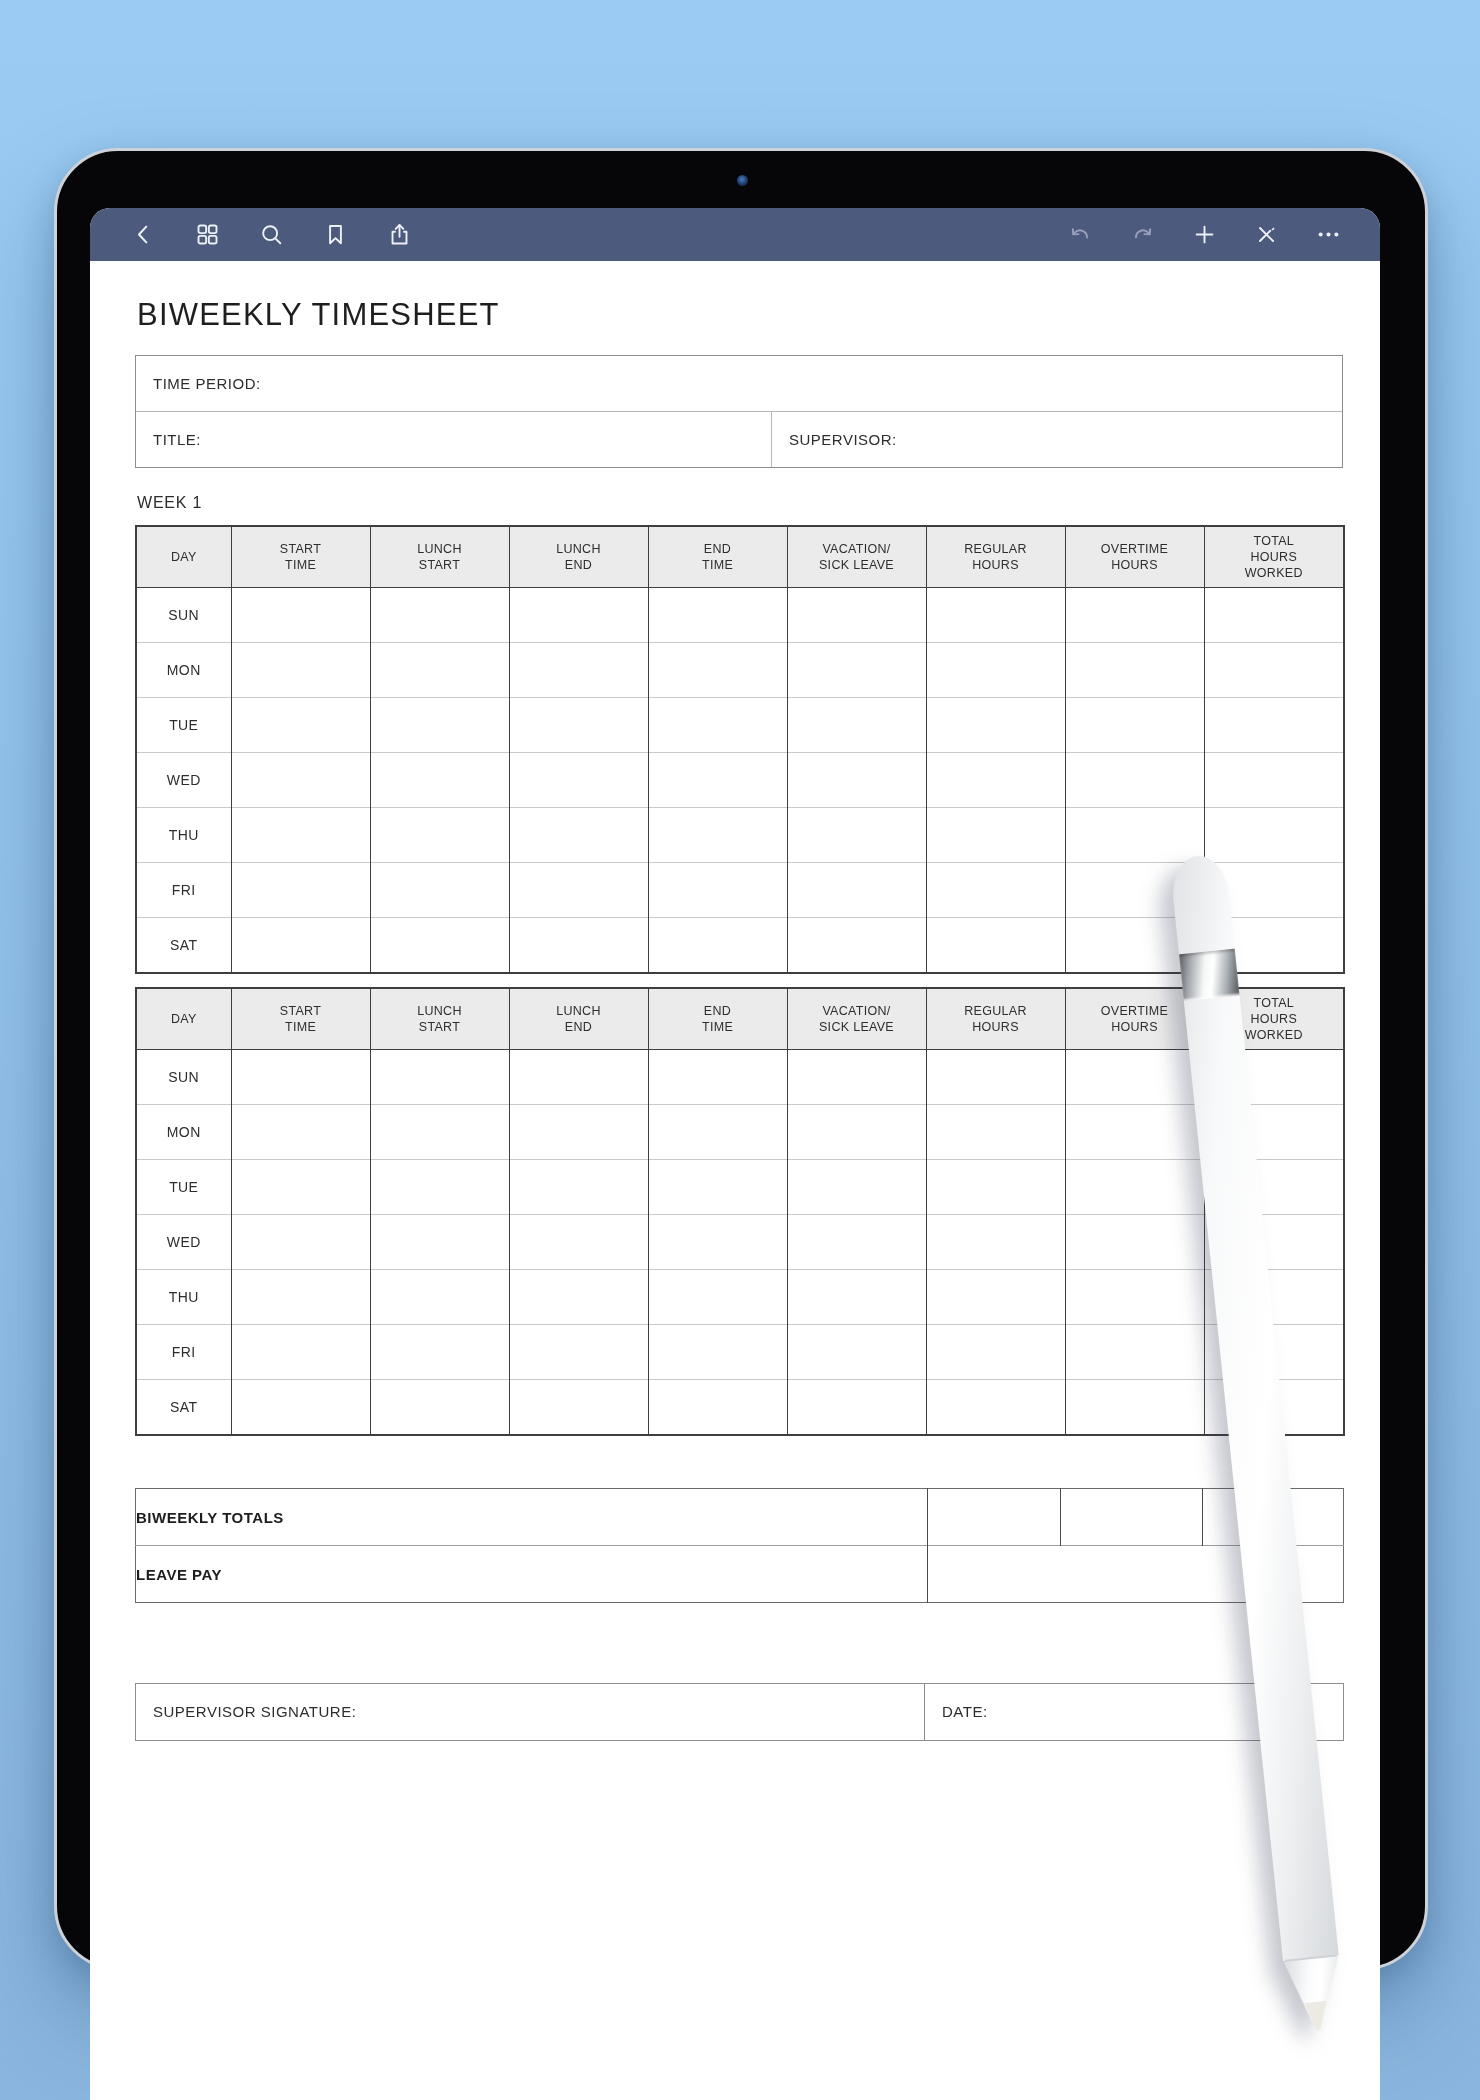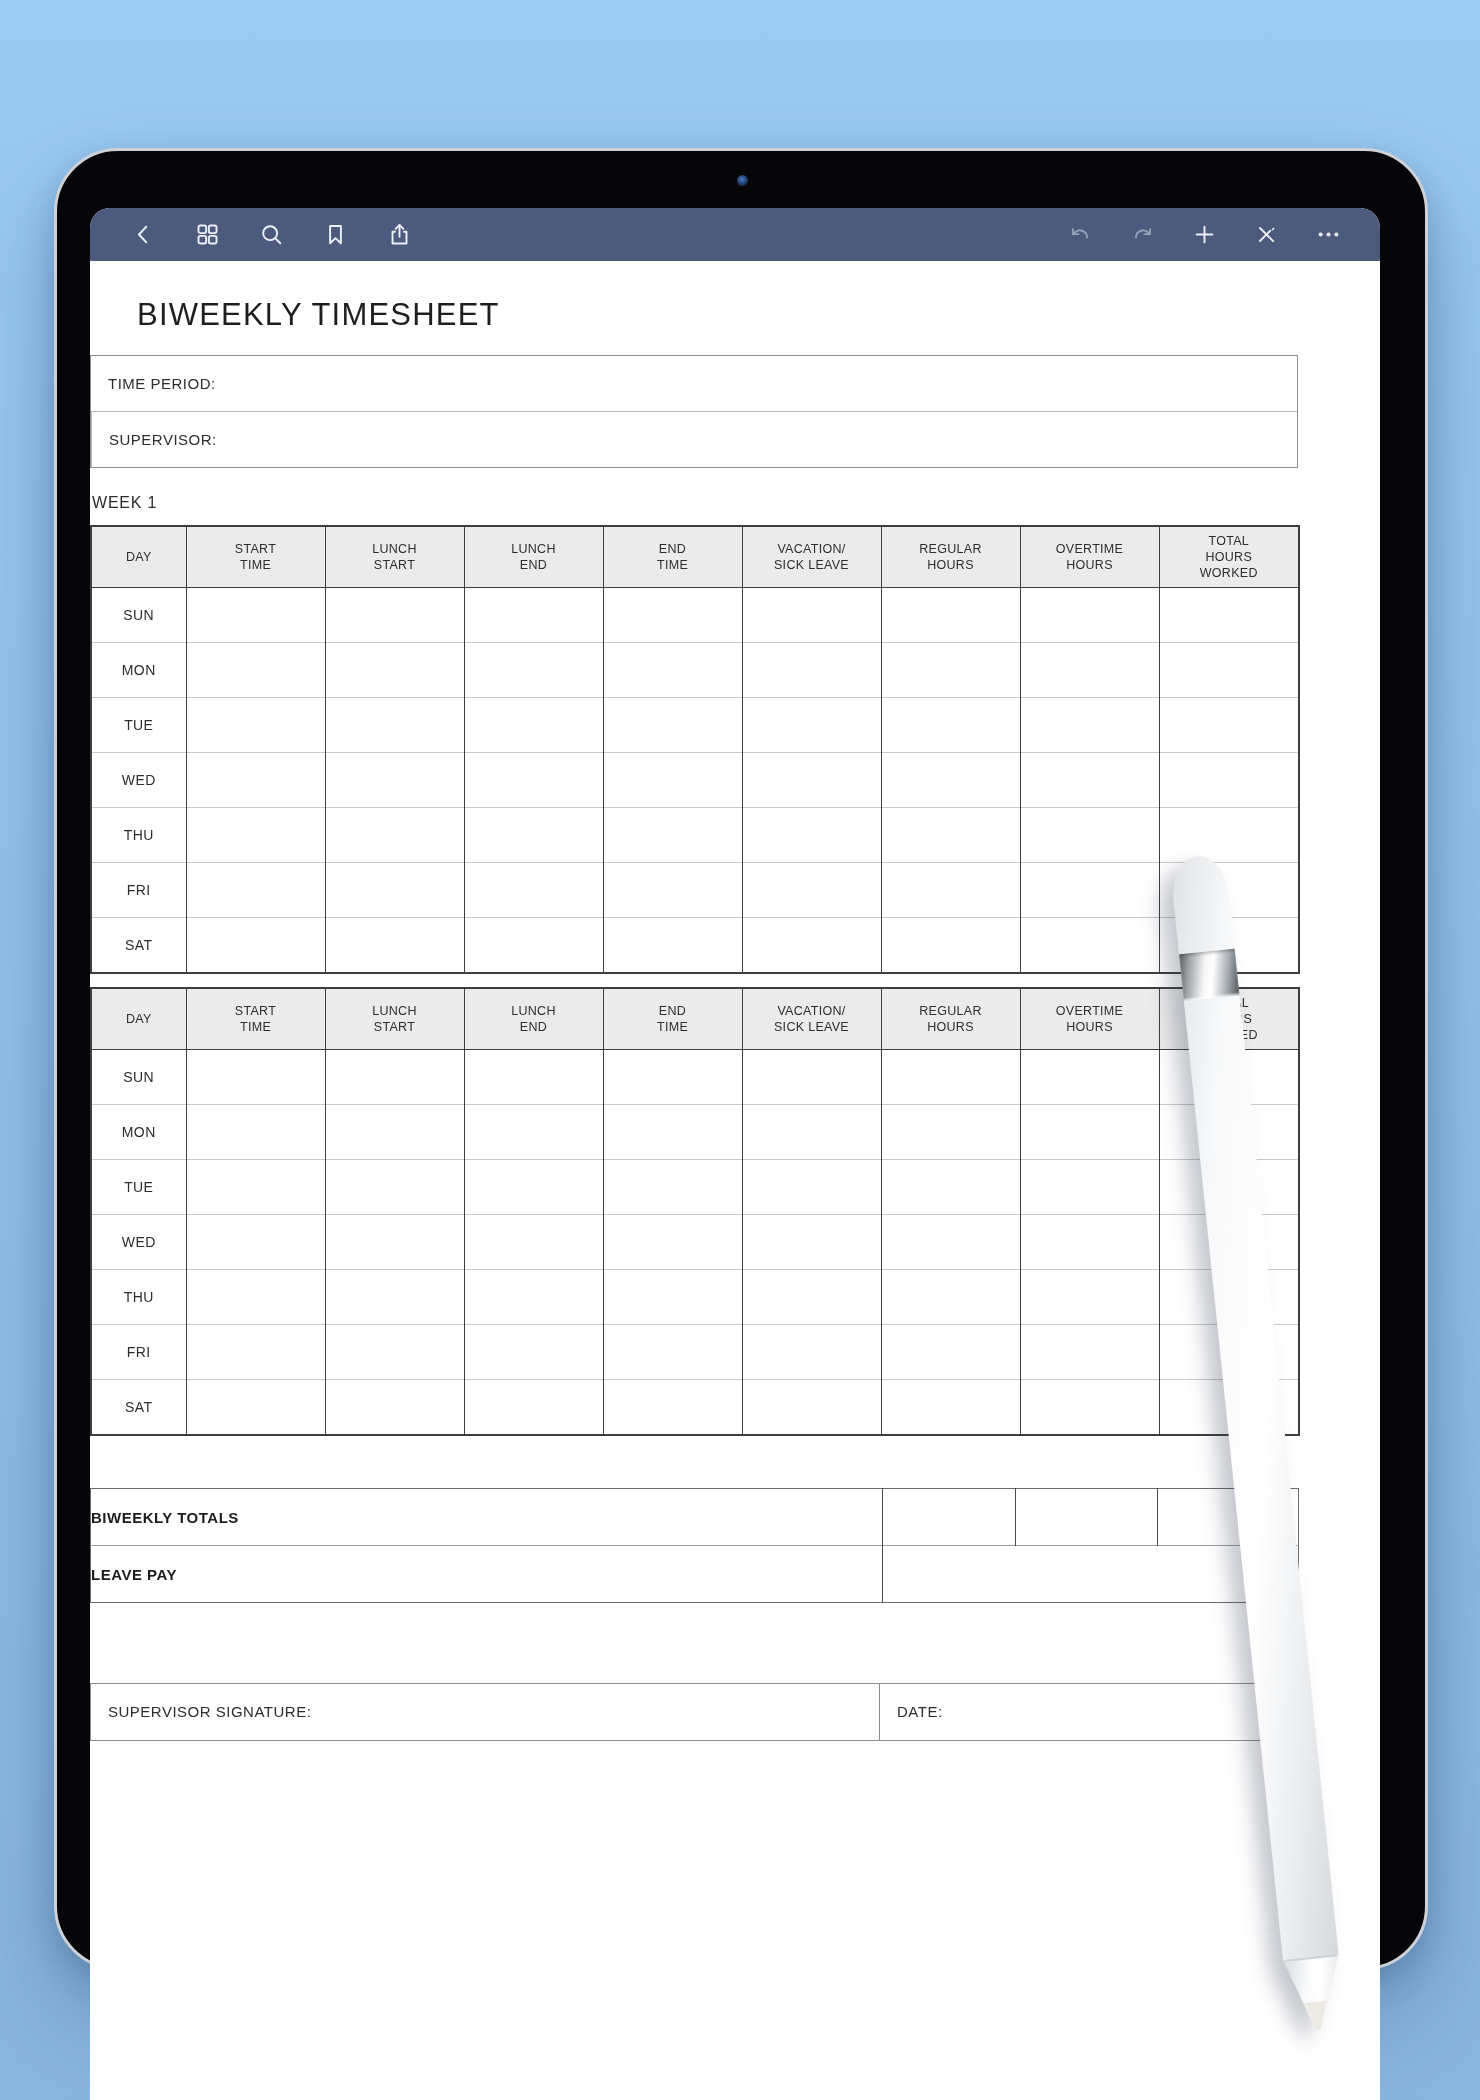--- a/index.html
+++ b/index.html
@@ -18,21 +18,21 @@
   .toolbar{position:absolute;left:0;top:0;width:100%;height:53px;background:#4b5a7d;
            display:flex;align-items:center;}
   .tb-left{display:flex;align-items:center;gap:37px;padding-left:40px;}
   .tb-right{margin-left:auto;display:flex;align-items:center;gap:35px;padding-right:38px;}
   .tb-btn{width:27px;height:27px;color:#edf0f6;display:flex;align-items:center;justify-content:center;}
   .tb-btn svg{width:100%;height:100%;}
   .tb-btn.dim{color:#97a0ba;}
   
   .page{position:absolute;left:0;top:53px;width:100%;height:1635px;background:#ffffff;color:#2b2b2b;}
   .page-title{margin:36px 0 0 47px;font-size:31px;font-weight:400;letter-spacing:1.2px;color:#1e1e1e;}
-  .content{width:1208px;}
+  .content{margin-left:45px;width:1208px;}
   
   .info-box{margin-top:22px;border:1px solid #8d8d8d;}
   .info-row{display:flex;height:55px;align-items:center;}
   .info-row + .info-row{border-top:1px solid #b7b7b7;}
   .info-cell{height:100%;display:flex;align-items:center;padding-left:17px;box-sizing:border-box;}
   .info-cell.split-l{width:635px;}
   .info-cell.split-r{flex:1;border-left:1px solid #b7b7b7;}
   .form-label{font-size:15px;letter-spacing:.5px;color:#2d2d2d;}
   
   .week-label{margin:26px 0 0 2px;font-size:16px;letter-spacing:.8px;color:#2c2c2c;}
@@ -162,20 +162,23 @@
         <div class="page-title">BIWEEKLY TIMESHEET</div>
 
         <div class="content">
           <div class="info-box">
             <div class="info-row">
               <div class="info-cell" style="flex:1">
                 <span class="form-label">TIME PERIOD:</span>
               </div>
             </div>
             <div class="info-row">
+              <div class="info-cell split-l">
+                <span class="form-label">TITLE:</span>
+              </div>
               <div class="info-cell split-r">
                 <span class="form-label">SUPERVISOR:</span>
               </div>
             </div>
           </div>
 
           <div class="week-label">WEEK 1</div>
           <table class="ts">
             <colgroup>
                 <col style="width:95px">

